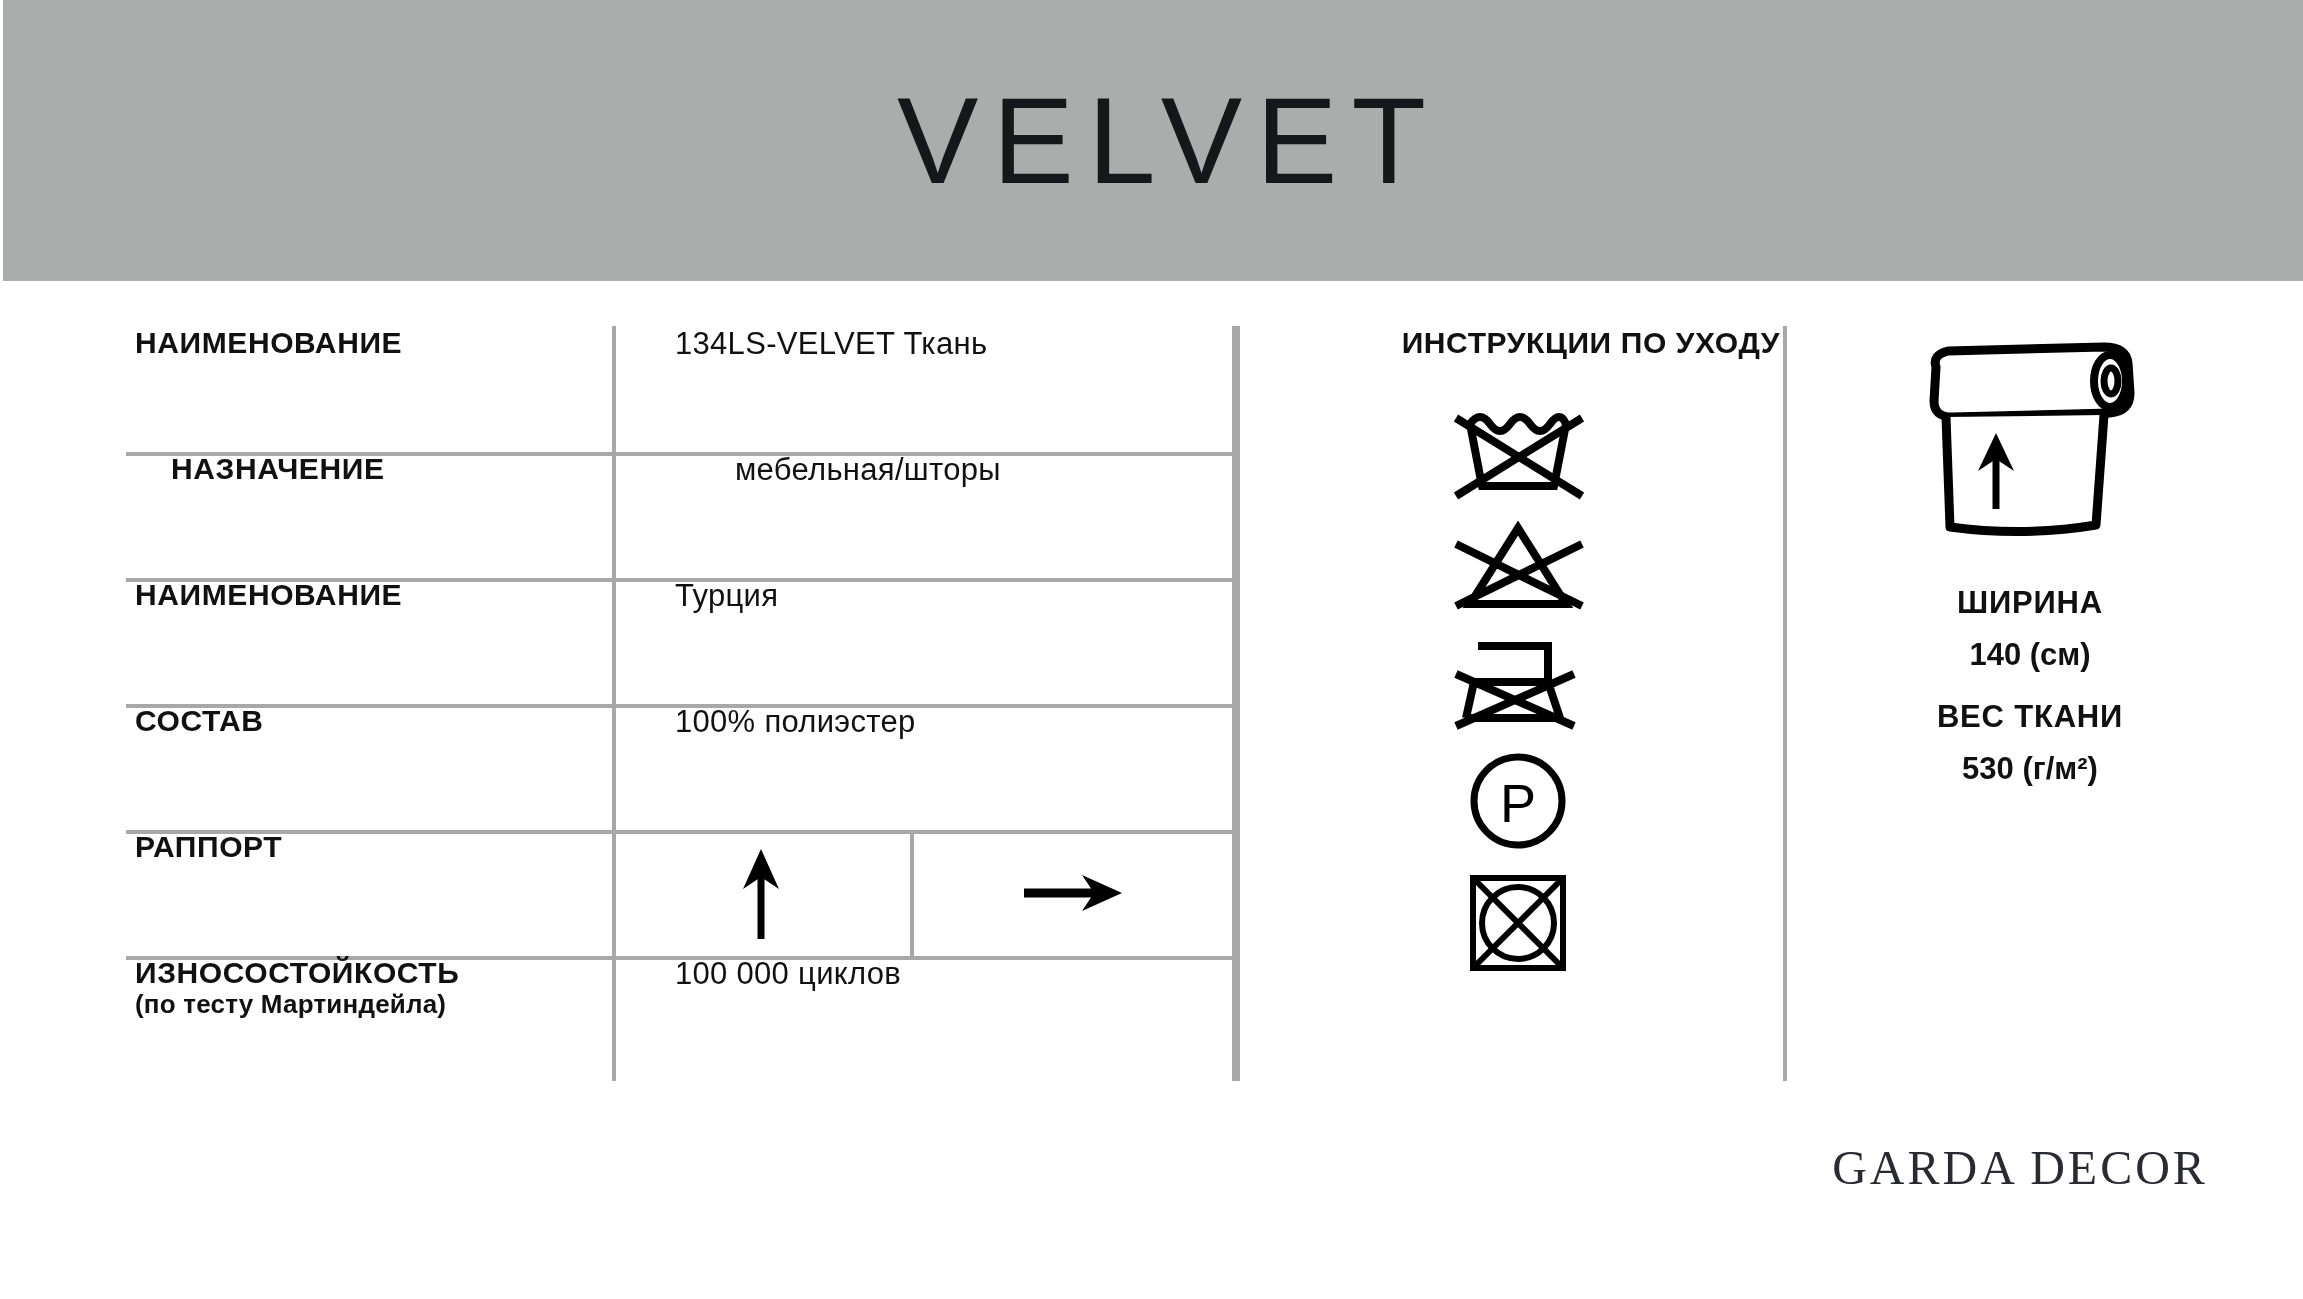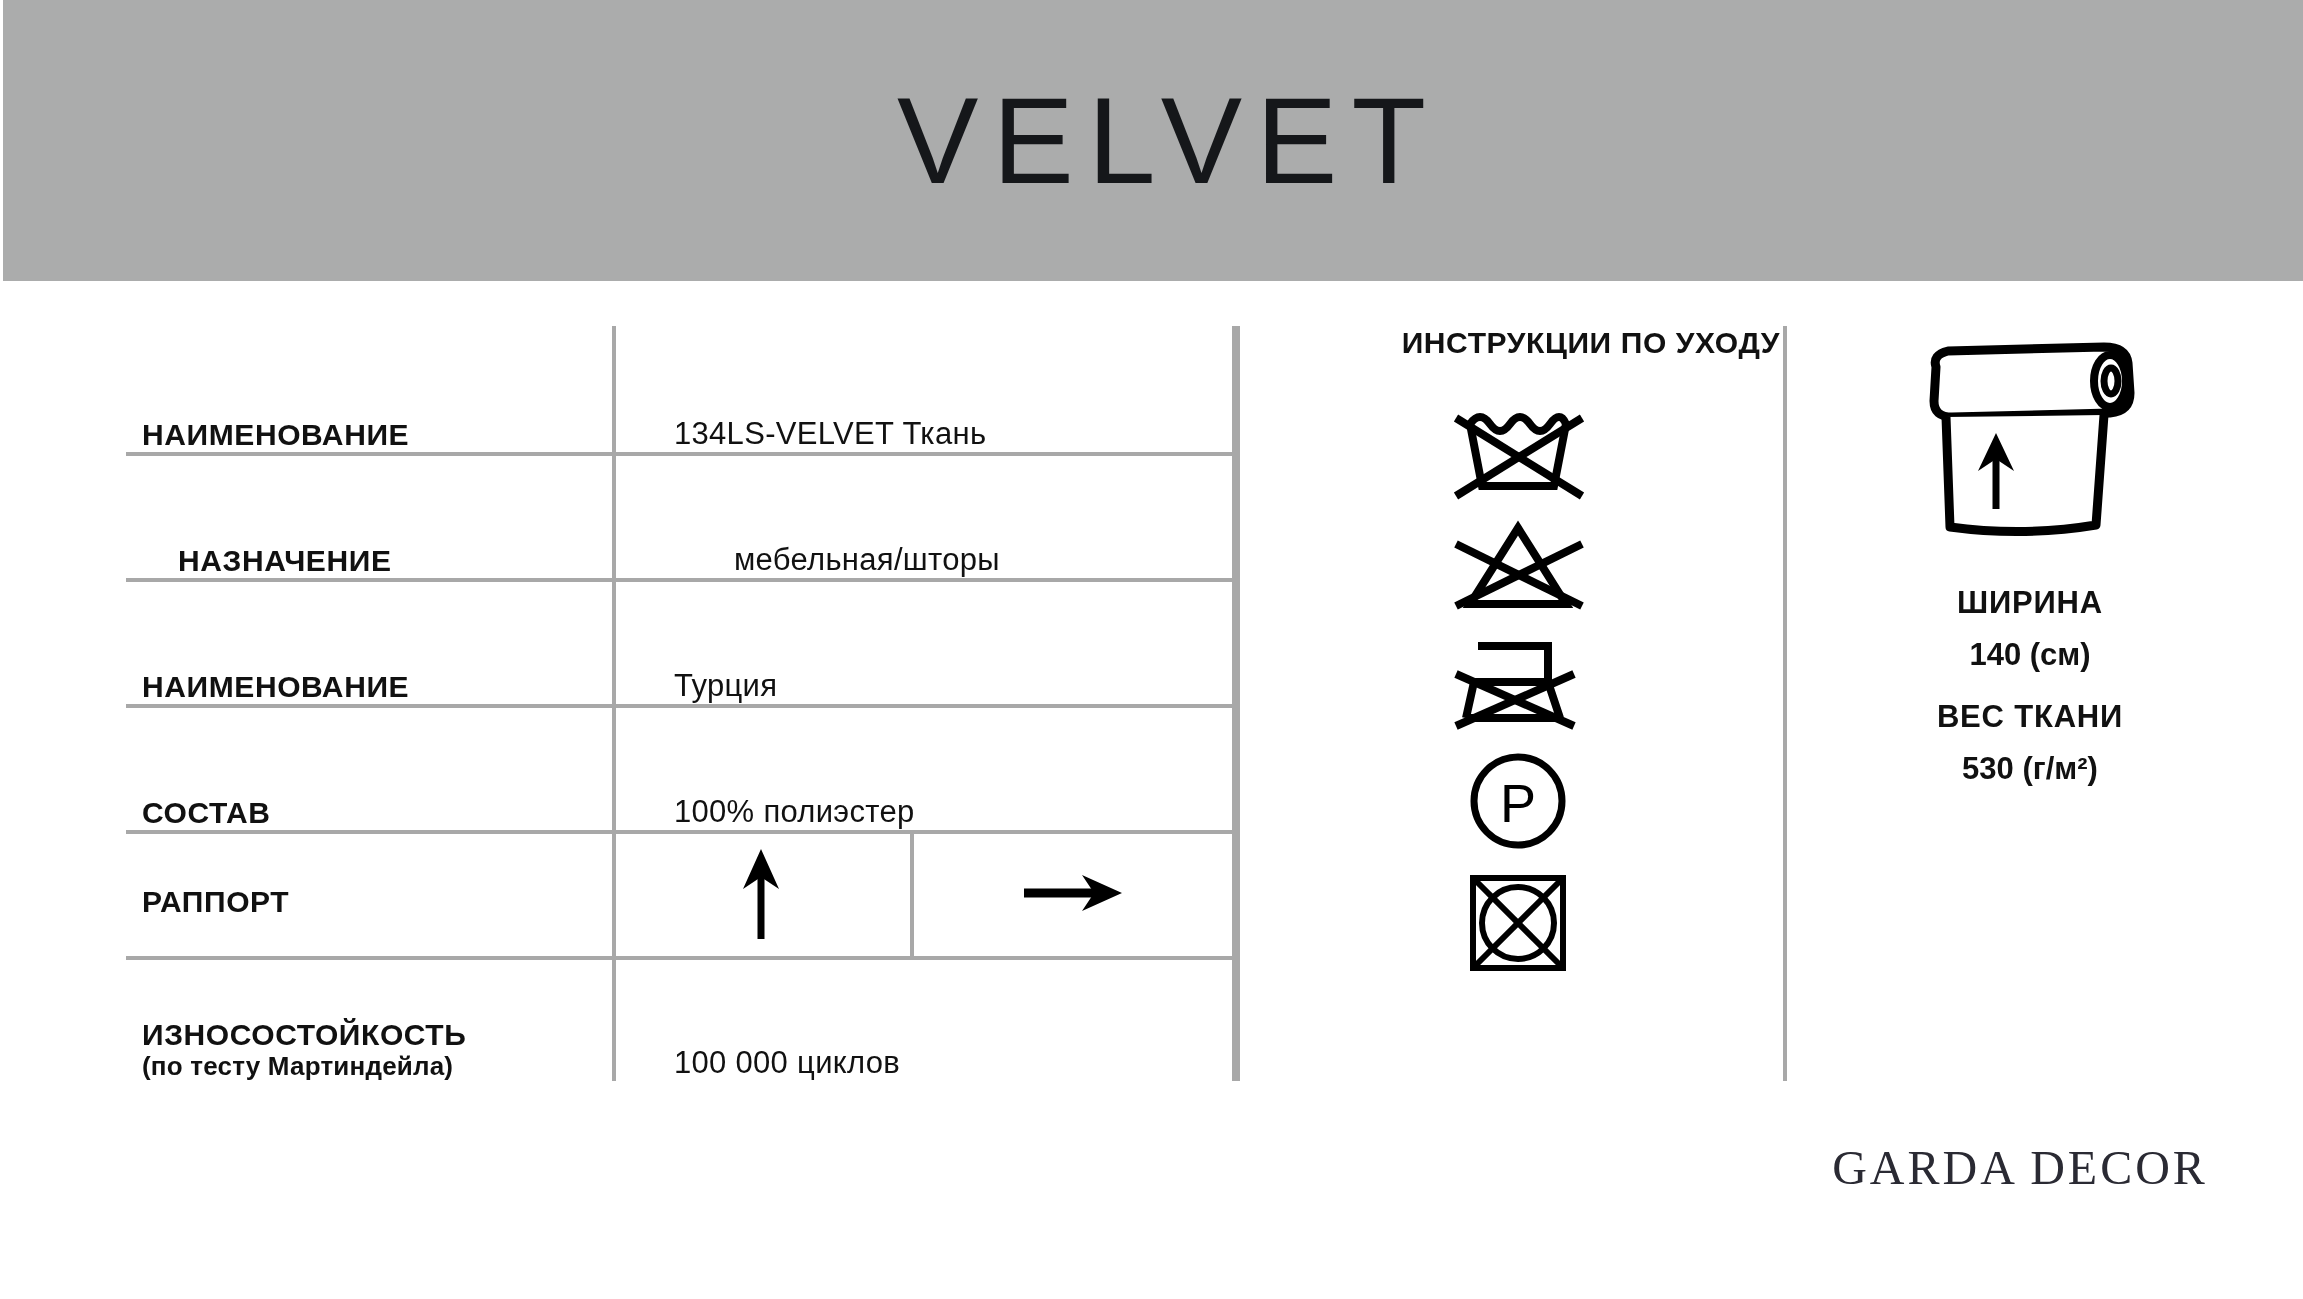--- a/index.html
+++ b/index.html
@@ -51,24 +51,25 @@
   
   .spec-table {
     position: absolute;
     left: 126px;
     top: 45px;
     width: 1110px;
     height: 755px;
   }
   .spec-row {
     position: absolute;
-    left: 16px;
+    left: 9px;
     width: 1110px;
     display: flex;
-    align-items: flex-end;
+    align-items: flex-start;
+    gap: 8px;
   }
   .spec-label {
     width: 486px;
     flex: 0 0 486px;
     font-size: 30px;
     font-weight: bold;
     letter-spacing: 0.6px;
     color: #111111;
     line-height: 1.12;
   }

